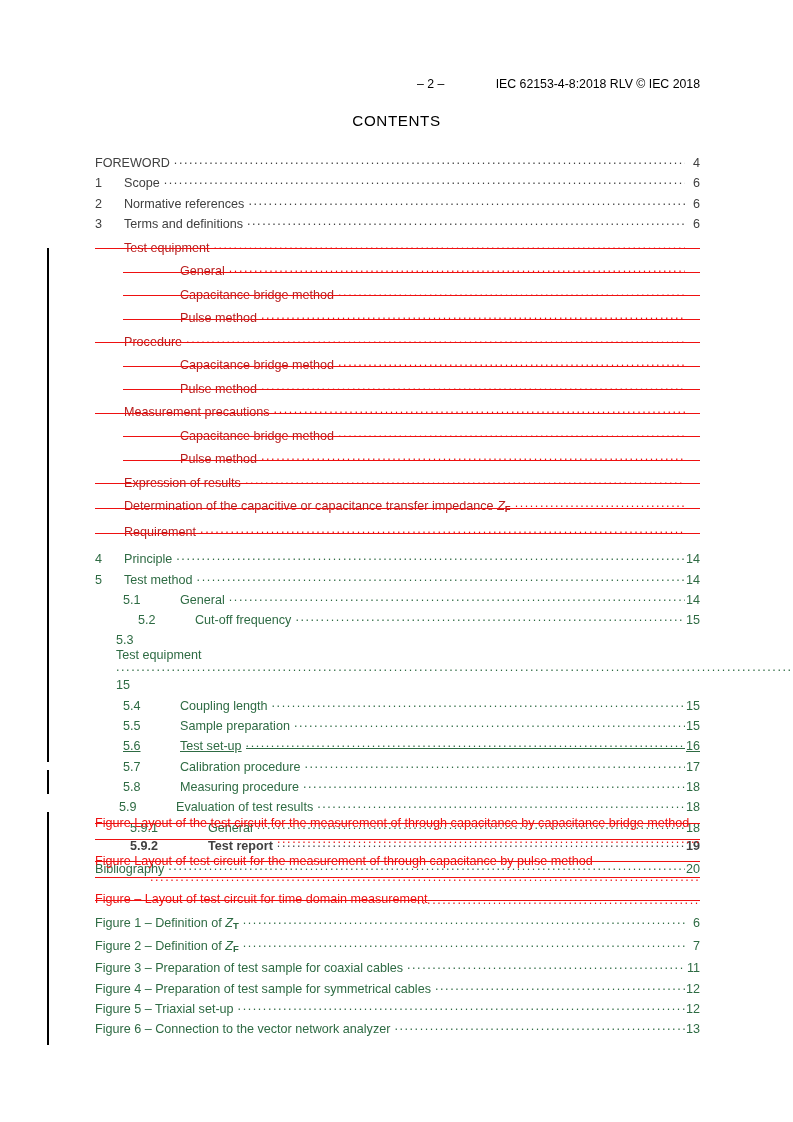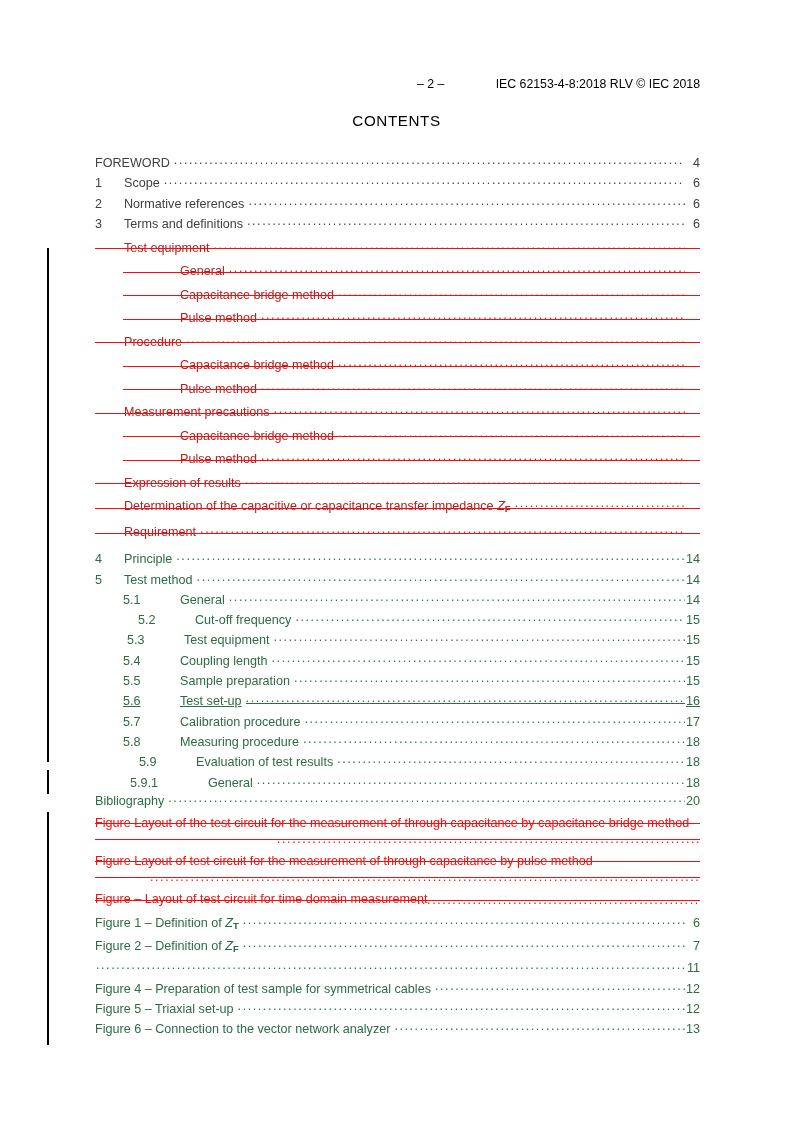--- a/index.html
+++ b/index.html
@@ -321,21 +321,21 @@
       <span class="pg">14</span>
     </div>
 
     <div class="row green" style="margin-left:43px;">
       <span class="num w3">5.2</span>
       <span class="title">Cut-off frequency </span>
       <span class="dots"></span>
       <span class="pg">15</span>
     </div>
 
-    <div class="row green" style="margin-left:32px;">
+    <div class="row green" style="margin-left:20px;flex-direction:column;">
       <span class="num w3">5.3</span>
       <span class="title">Test equipment </span>
       <span class="dots"></span>
       <span class="pg">15</span>
     </div>
 
     <div class="row green" style="margin-left:28px;">
       <span class="num w3">5.4</span>
       <span class="title">Coupling length </span>
       <span class="dots"></span>
@@ -363,34 +363,40 @@
       <span class="pg">17</span>
     </div>
 
     <div class="row green" style="margin-left:28px;">
       <span class="num w3">5.8</span>
       <span class="title">Measuring procedure</span>
       <span class="dots"></span>
       <span class="pg">18</span>
     </div>
 
-    <div class="row green" style="margin-left:44px;">
+    <div class="row green" style="margin-left:24px;">
       <span class="num w3">5.9</span>
       <span class="title">Evaluation of test results </span>
       <span class="dots"></span>
       <span class="pg">18</span>
     </div>
 
     <div class="row green" style="margin-left:35px;margin-bottom:3px;">
       <span class="num w4">5.9.1</span>
       <span class="title" style="margin-left:21px;">General </span>
       <span class="dots"></span>
       <span class="pg">18</span>
     </div>
 
+    <div class="row black bold" style="margin-left:35px;margin-bottom:8px;">
+      <span class="num w4">5.9.2</span>
+      <span class="title" style="margin-left:21px;">Test report</span>
+      <span class="dots" style="font-weight:normal;"></span>
+      <span class="pg">19</span>
+    </div>
 
     <div class="row green" style="margin-bottom:0px;">
       <span class="num" style="width:0px;"></span>
       <span class="title">Bibliography </span>
       <span class="dots"></span>
       <span class="pg">20</span>
     </div>
 
   </div>
 
@@ -422,20 +428,21 @@
       <span class="pg">6</span>
     </div>
 
     <div class="row green">
       <span class="title"><span>Figure 2 – Definition of </span><span class="var">Z</span><span class="sub">F</span></span>
       <span class="dots"></span>
       <span class="pg">7</span>
     </div>
 
     <div class="row green">
+      <span class="title">Figure 3 – Preparation of test sample for coaxial cables </span>
       <span class="dots"></span>
       <span class="pg">11</span>
     </div>
 
     <div class="row green">
       <span class="title">Figure 4 – Preparation of test sample for symmetrical cables</span>
       <span class="dots"></span>
       <span class="pg">12</span>
     </div>
 

